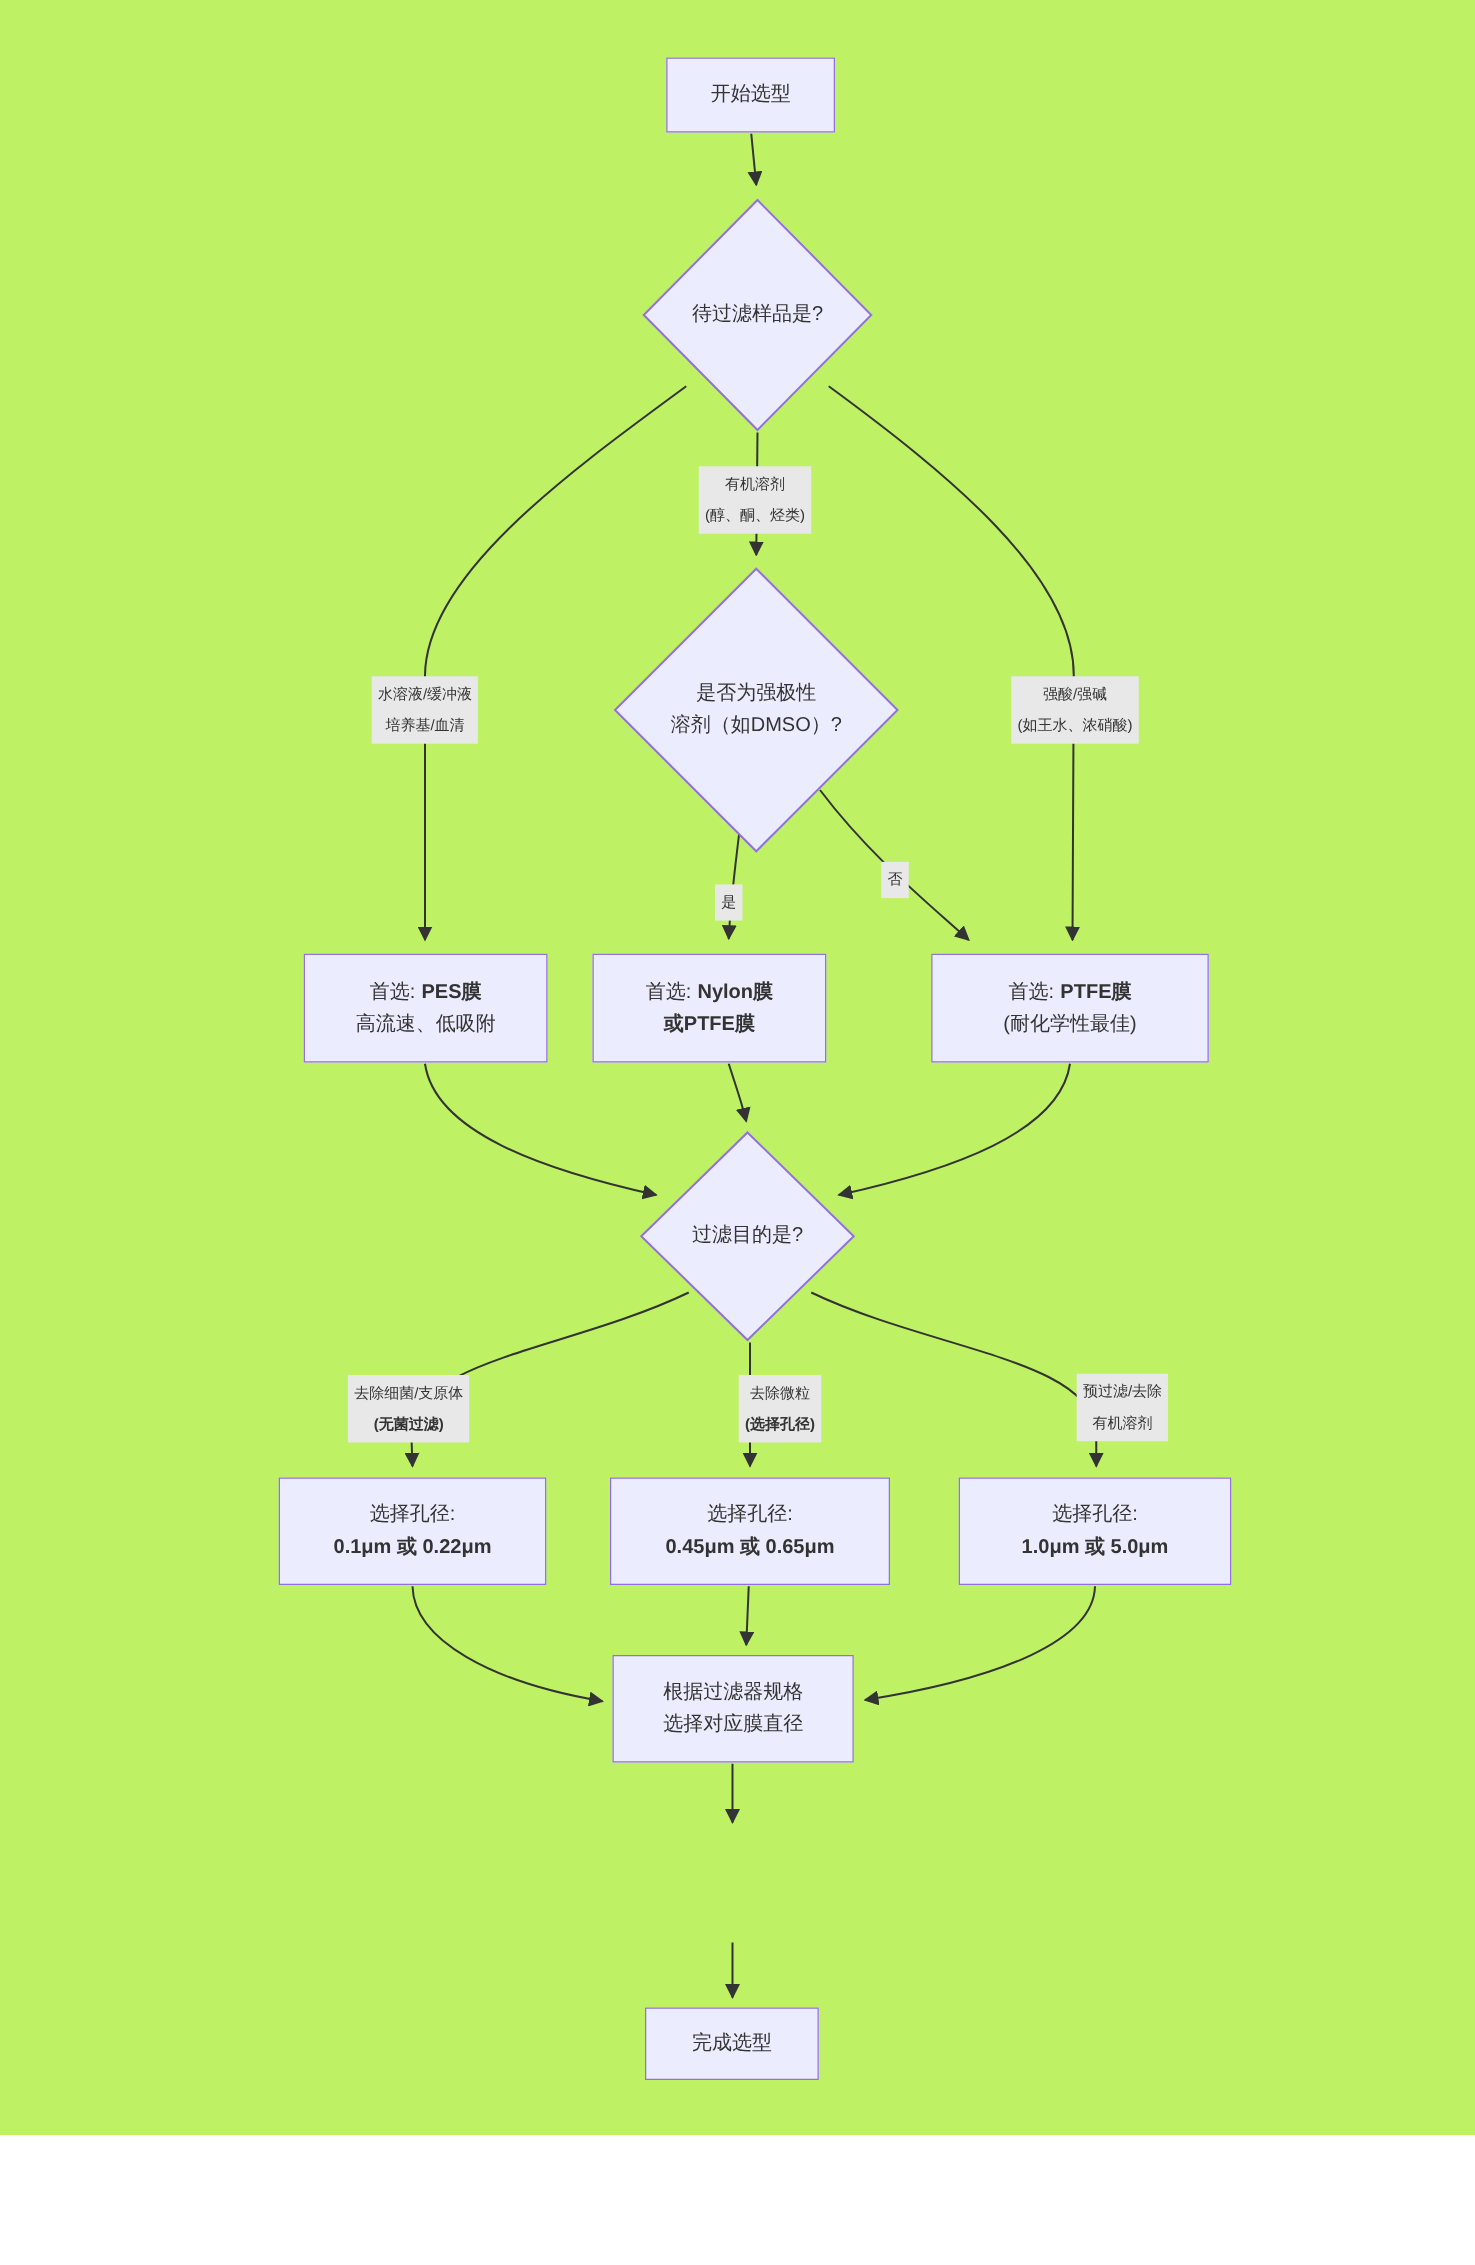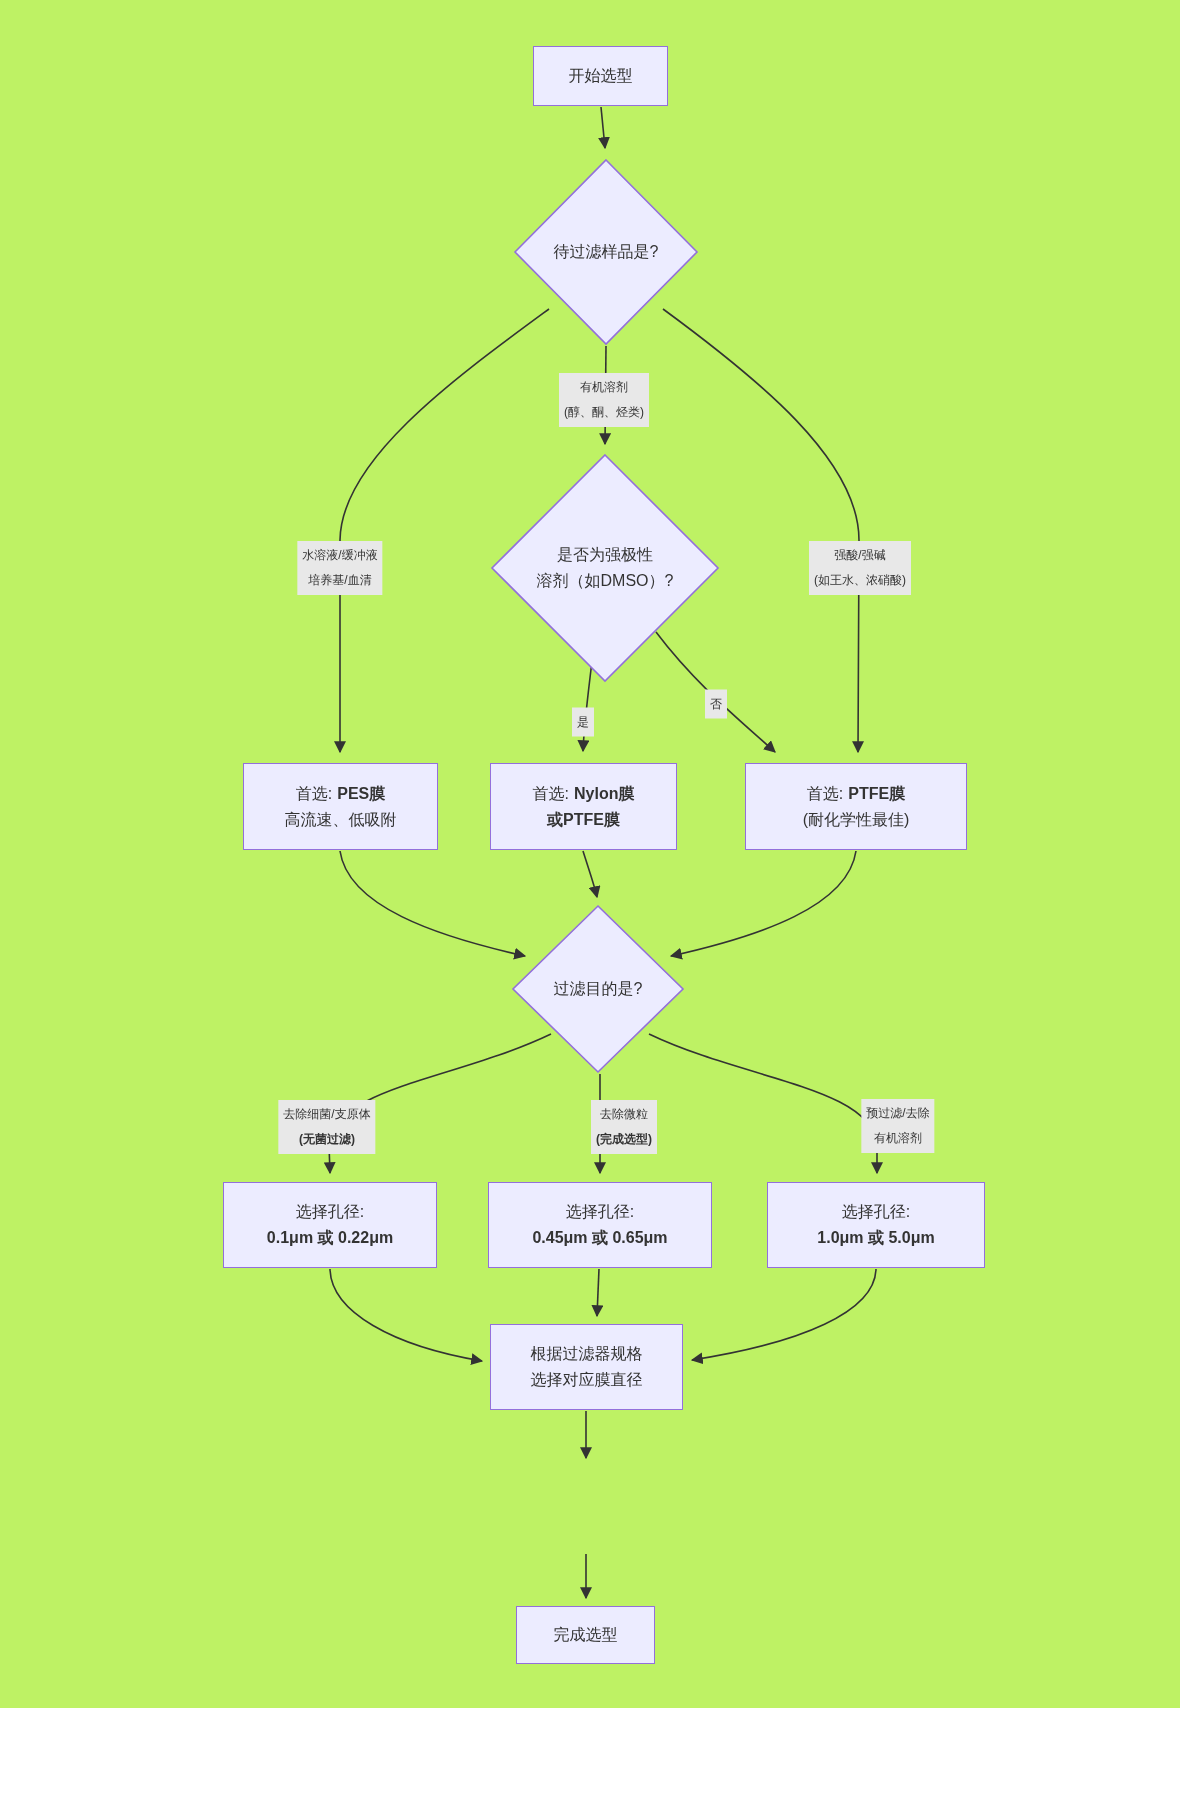--- a/index.html
+++ b/index.html
@@ -56,21 +56,21 @@
 
   <div class="node" style="left:533px;top:46px;width:135px;height:60px">
     <div class="nl">开始选型</div>
   </div>
 
   <div class="node" style="left:243px;top:763px;width:195px;height:87px">
     <div class="nl"><span class="pfx">首选:</span><span class="b">PES膜</span></div>
     <div class="nl">高流速、低吸附</div>
   </div>
 
-  <div class="node" style="left:490px;top:763px;width:187px;height:87px">
+  <div class="node" style="left:474px;top:763px;width:187px;height:87px">
     <div class="nl"><span class="pfx">首选:</span><span class="b">Nylon膜</span></div>
     <div class="nl b">或PTFE膜</div>
   </div>
 
   <div class="node" style="left:745px;top:763px;width:222px;height:87px">
     <div class="nl"><span class="pfx">首选:</span><span class="b">PTFE膜</span></div>
     <div class="nl">(耐化学性最佳)</div>
   </div>
 
   <div class="node" style="left:223px;top:1182px;width:214px;height:86px">
@@ -118,20 +118,20 @@
     <div>(如王水、浓硝酸)</div>
   </div>
   <div class="elabel" style="left:583px;top:722px">是</div>
   <div class="elabel" style="left:716px;top:704px">否</div>
   <div class="elabel" style="left:327px;top:1127px">
     <div>去除细菌/支原体</div>
     <div class="b">(无菌过滤)</div>
   </div>
   <div class="elabel" style="left:624px;top:1127px">
     <div>去除微粒</div>
-    <div class="b">(完成选型)</div>
+    <div class="b">(选择孔径)</div>
   </div>
   <div class="elabel" style="left:898px;top:1126px">
     <div>预过滤/去除</div>
     <div>有机溶剂</div>
   </div>
 
 </div>
 
 </body></html>

